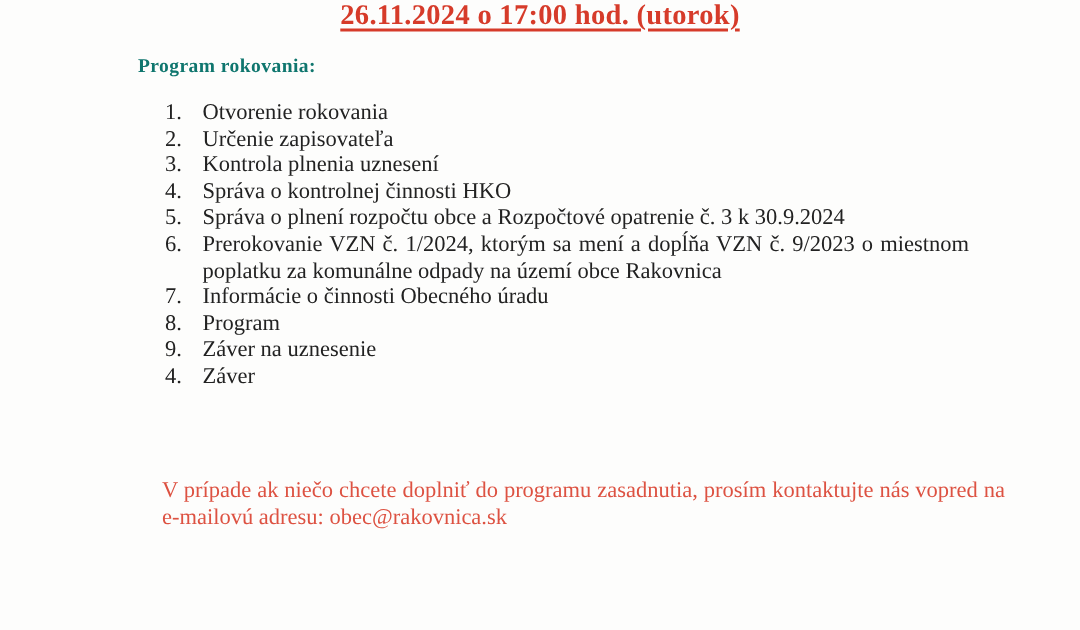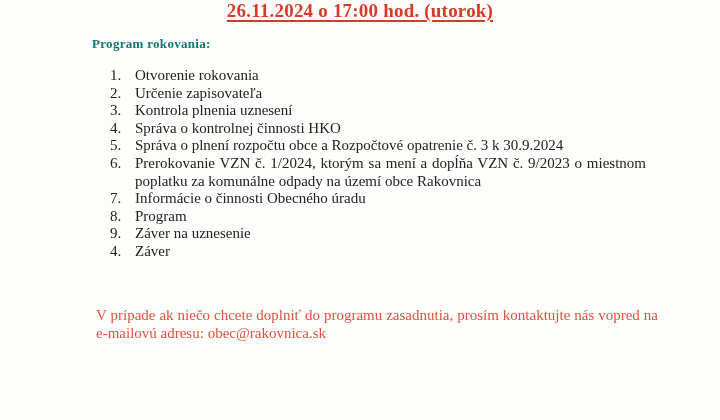--- a/index.html
+++ b/index.html
@@ -66,21 +66,21 @@
   }
   .contact-note {
     position: absolute;
     left: 92px;
     top: 303px;
     width: 562px;
     font-size: 15px;
     line-height: 17.6px;
     color: #dd5242;
     text-align: justify;
-    margin: 4px;
+    margin: 16px;
   }
 </style>
 </head>
 <body>
 
 <div class="page">
 
   <div class="heading">
     <span class="underlined">26.11.2024 o 17:00 hod. (utorok)</span>
   </div>

